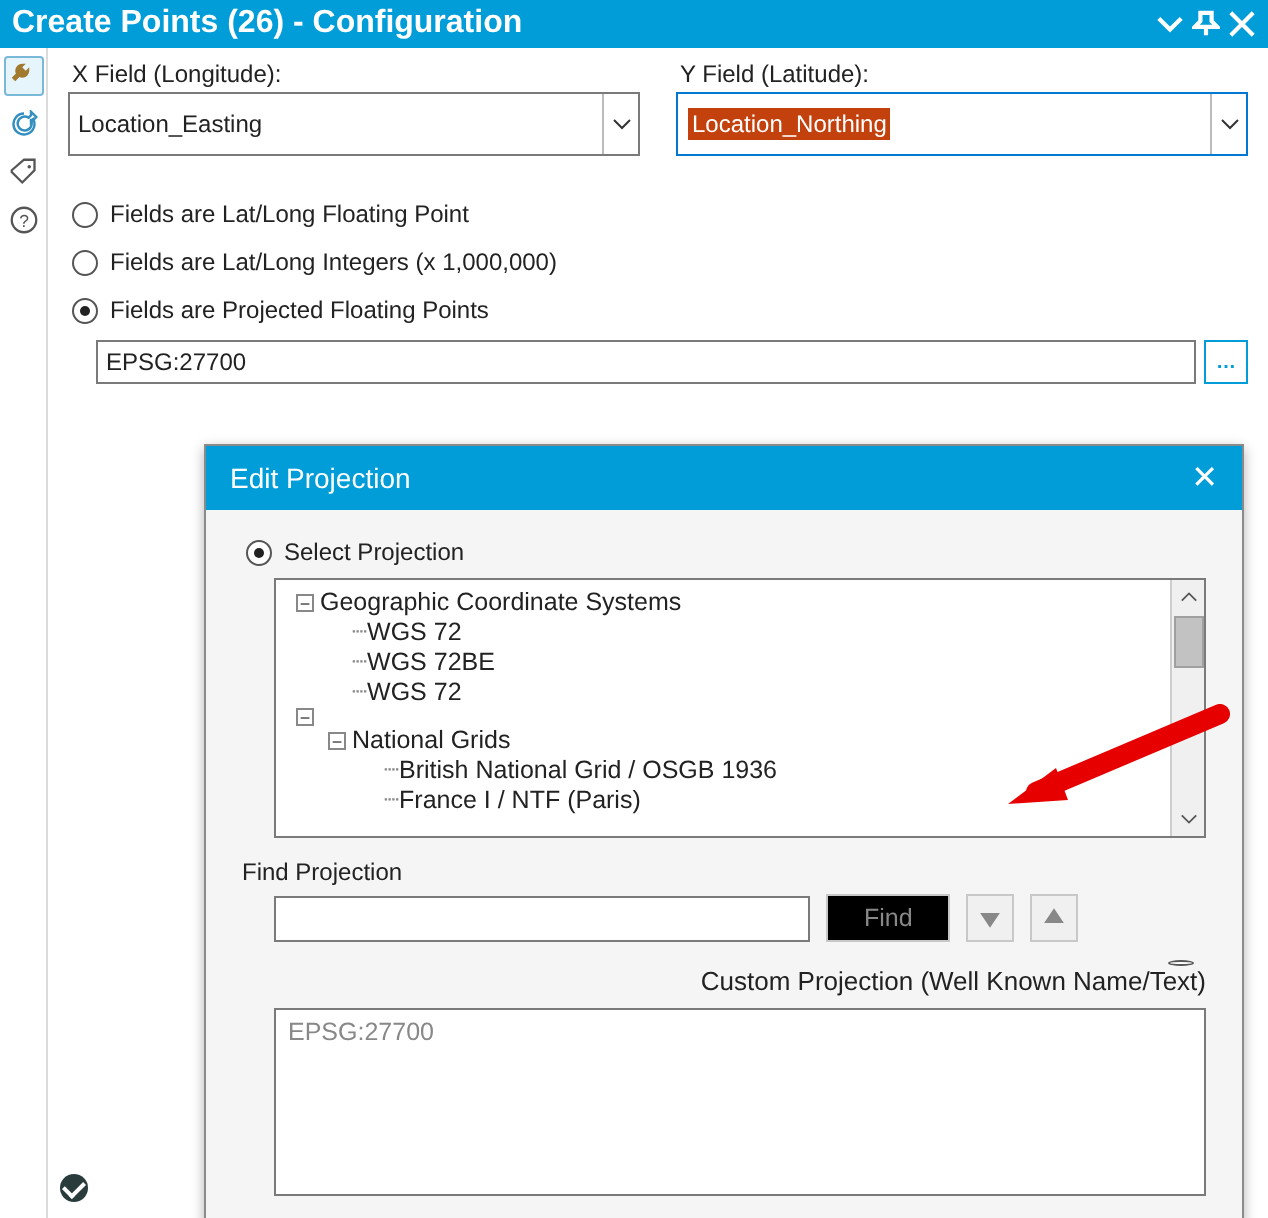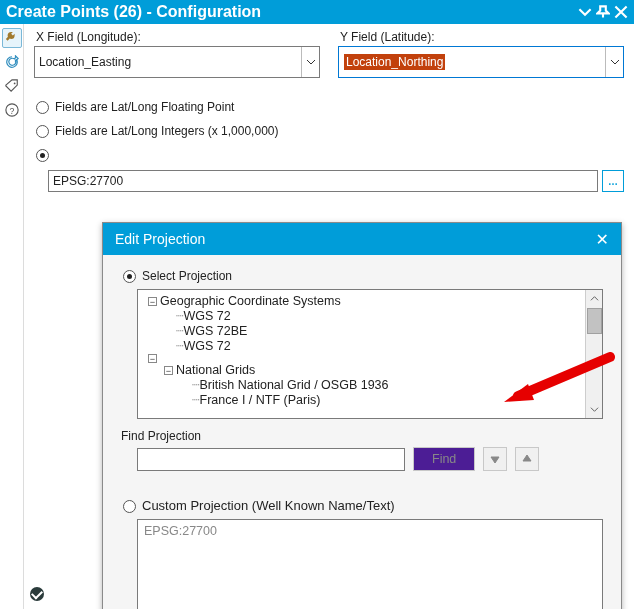--- a/index.html
+++ b/index.html
@@ -68,21 +68,21 @@
   .sb-btn svg { width:9px; height:9px; }
   .sb-thumb { width:15px; height:26px; background:#c2c2c2; border:1px solid #a0a0a0; margin-top:1px; }
 
   .tn { display:flex; align-items:center; }
   .tn-conn { color:#888; }
   .exp { border:1px solid #888; width:9px; height:9px; display:inline-flex; align-items:center; justify-content:center; font-size:9px; line-height:6px; margin-right:3px; color:#333; background:#fff; }
 
   .section-lbl { margin:10px 0 4px 0; font-size:12px; }
   .find-row { display:flex; align-items:center; margin:4px 0 0 16px; gap:8px; }
   .find-input { width:268px; height:23px; border:1px solid #7a7a7a; background:#fff; }
-  .btn { height:24px; padding:0 18px; background:#4c1d95; border:1px solid #c8c8c8; color:#888; font-size:12.5px; display:flex; align-items:center; justify-content:center; }
+  .btn { height:24px; padding:0 18px; background:#000000; border:1px solid #c8c8c8; color:#888; font-size:12.5px; display:flex; align-items:center; justify-content:center; }
   .sq-btn { width:24px; height:24px; background:#f0f0f0; border:1px solid #c8c8c8; display:flex; align-items:center; justify-content:center; }
   .sq-btn svg { width:10px; height:10px; stroke:#888; fill:#888; }
 
   .custom-box { margin:6px 0 0 16px; border:1px solid #7a7a7a; background:#fff; height:94px; padding:4px 6px; font-size:12.5px; color:#888; }
 
   
   .arrow-anno { position:absolute; left:362px; top:62px; pointer-events:none; }
   .arrow-anno svg { width:120px; height:56px; }
 
   
@@ -171,20 +171,21 @@
     <div class="radio-row">
       <span class="radio"></span>
       <span class="radio-lbl">Fields are Lat/Long Floating Point</span>
     </div>
     <div class="radio-row">
       <span class="radio"></span>
       <span class="radio-lbl">Fields are Lat/Long Integers (x 1,000,000)</span>
     </div>
     <div class="radio-row">
       <span class="radio checked"></span>
+      <span class="radio-lbl">Fields are Projected Floating Points</span>
     </div>
 
     <div class="proj-input-row">
       <div class="proj-input">
         <span>EPSG:27700</span>
       </div>
       <div class="ellipsis-btn">…</div>
     </div>
 
     <div class="dialog">
@@ -267,21 +268,21 @@
                 <polygon points="5,9 1,3 9,3"></polygon>
               </svg>
             </div>
           <div class="sq-btn">
               <svg viewBox="0 0 10 10">
                 <polygon points="5,1 1,7 9,7"></polygon>
               </svg>
             </div>
         </div>
 
-        <div class="radio-row" style="margin-top:24px;">
+        <div class="radio-row" style="margin-top:9px;flex-direction:column;">
           <span class="radio"></span>
           <span class="radio-lbl" style="font-size:13px;">Custom Projection (Well Known Name/Text)</span>
         </div>
         <div class="custom-box">
           <span>EPSG:27700</span>
         </div>
       </div>
     </div>
 
     <div class="status-dot"></div>

